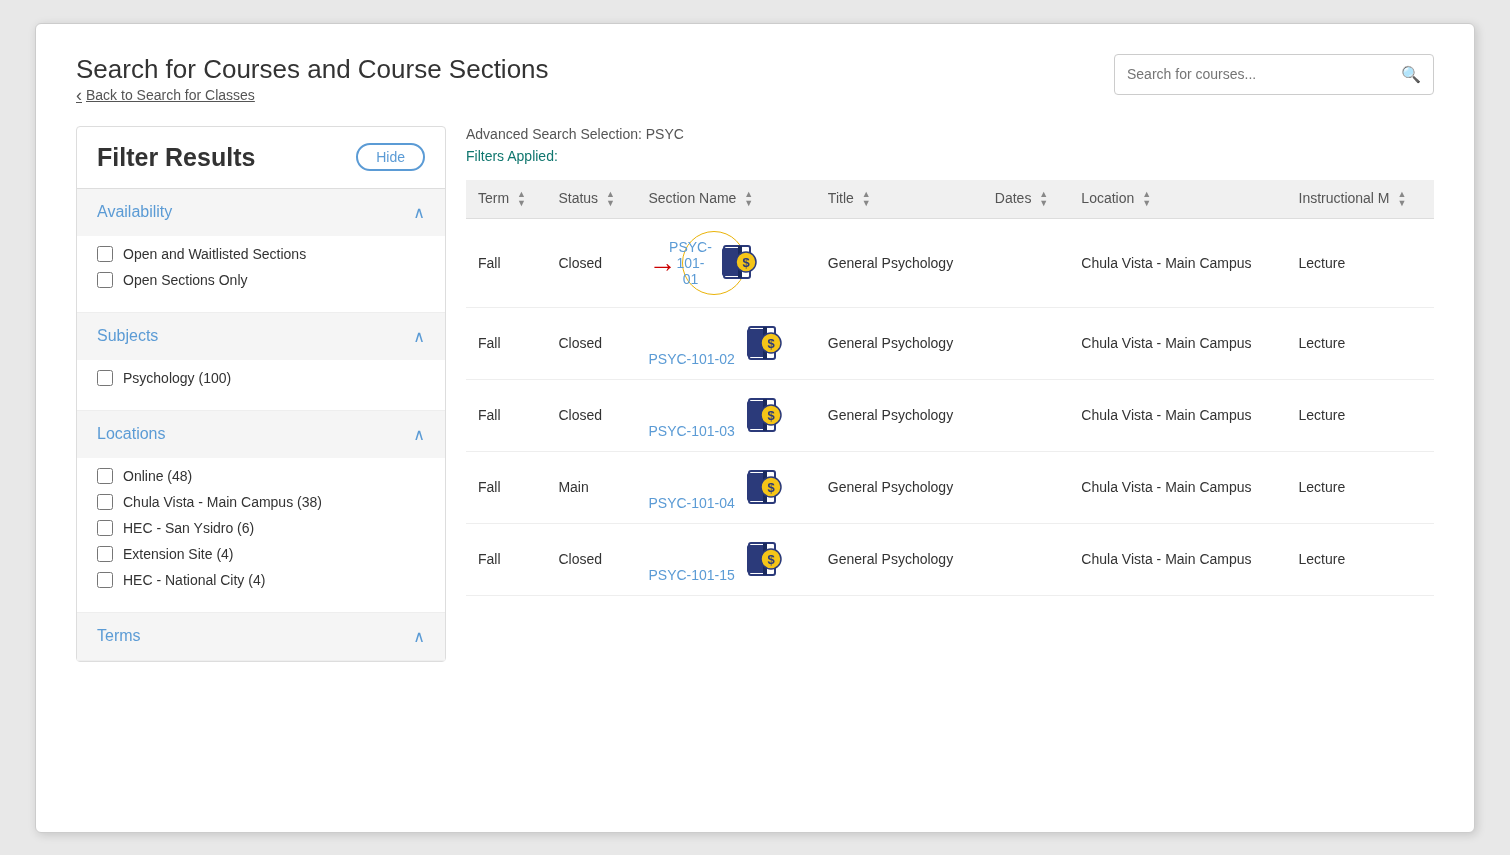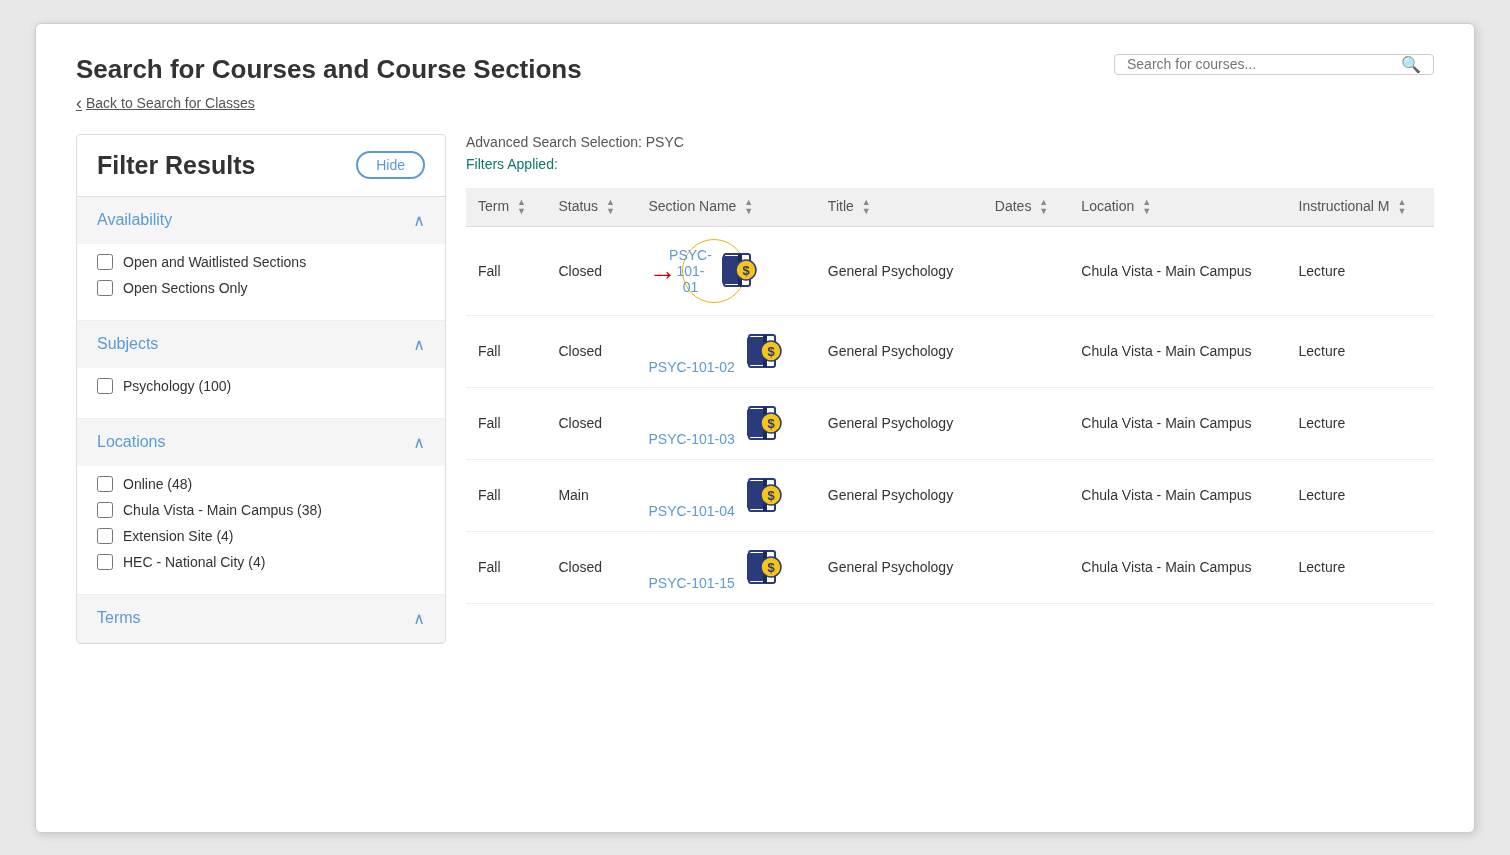--- a/index.html
+++ b/index.html
@@ -23,43 +23,42 @@
     }
     
     .header {
       display: flex;
       justify-content: space-between;
       align-items: flex-start;
       margin-bottom: 20px;
     }
     .header-left h1 {
       font-size: 26px;
-      font-weight: 700;
+      font-weight: 400;
       color: #333;
-      margin-bottom: 8px;
     }
     .back-link {
       display: flex;
       align-items: center;
       color: #555;
       font-size: 14px;
       cursor: pointer;
       text-decoration: underline;
     }
     .back-link::before {
       content: "‹";
       margin-right: 4px;
       font-size: 18px;
     }
     .search-box {
       display: flex;
       align-items: center;
       border: 1px solid #ccc;
       border-radius: 4px;
-      padding: 0 12px;
+      padding: 10px 12px;
       width: 320px;
       background: #fff;
     }
     .search-box input {
       border: none;
       outline: none;
       font-size: 14px;
       color: #999;
       width: 100%;
       background: transparent;
@@ -287,20 +286,24 @@
           <span class="chevron">∧</span>
         </div>
         <div class="filter-items">
           <label class="filter-item">
             <input type="checkbox" style="">
             <span>Online (48)</span>
           </label>
           <label class="filter-item">
             <input type="checkbox" style="">
             <span>Chula Vista - Main Campus (38)</span>
+          </label>
+          <label class="filter-item">
+            <input type="checkbox" style="">
+            <span>HEC - San Ysidro (6)</span>
           </label>
           <label class="filter-item">
             <input type="checkbox" style="">
             <span>Extension Site (4)</span>
           </label>
           <label class="filter-item">
             <input type="checkbox" style="">
             <span>HEC - National City (4)</span>
           </label>
         </div>

